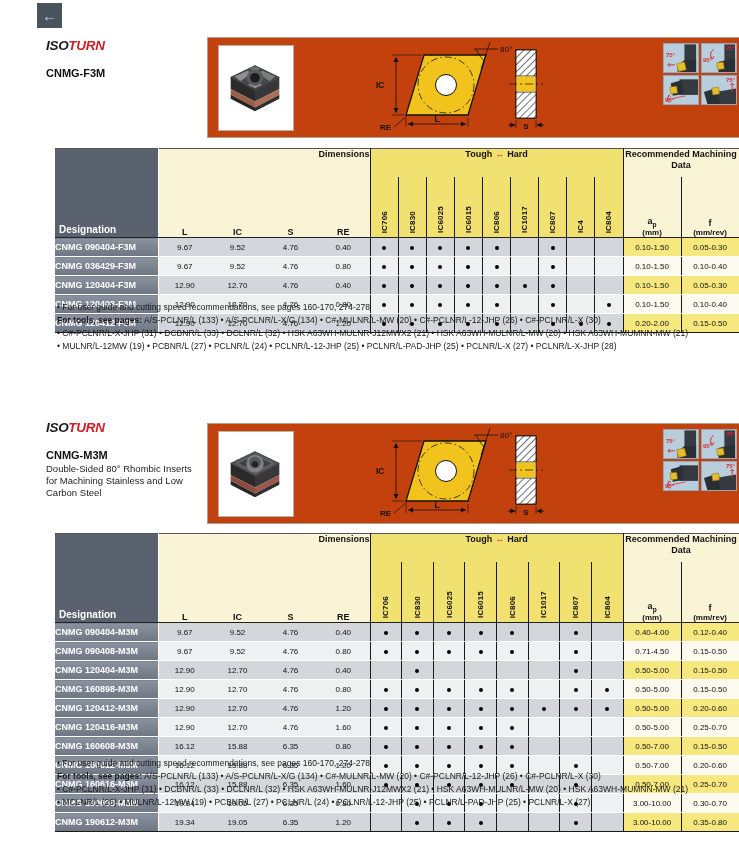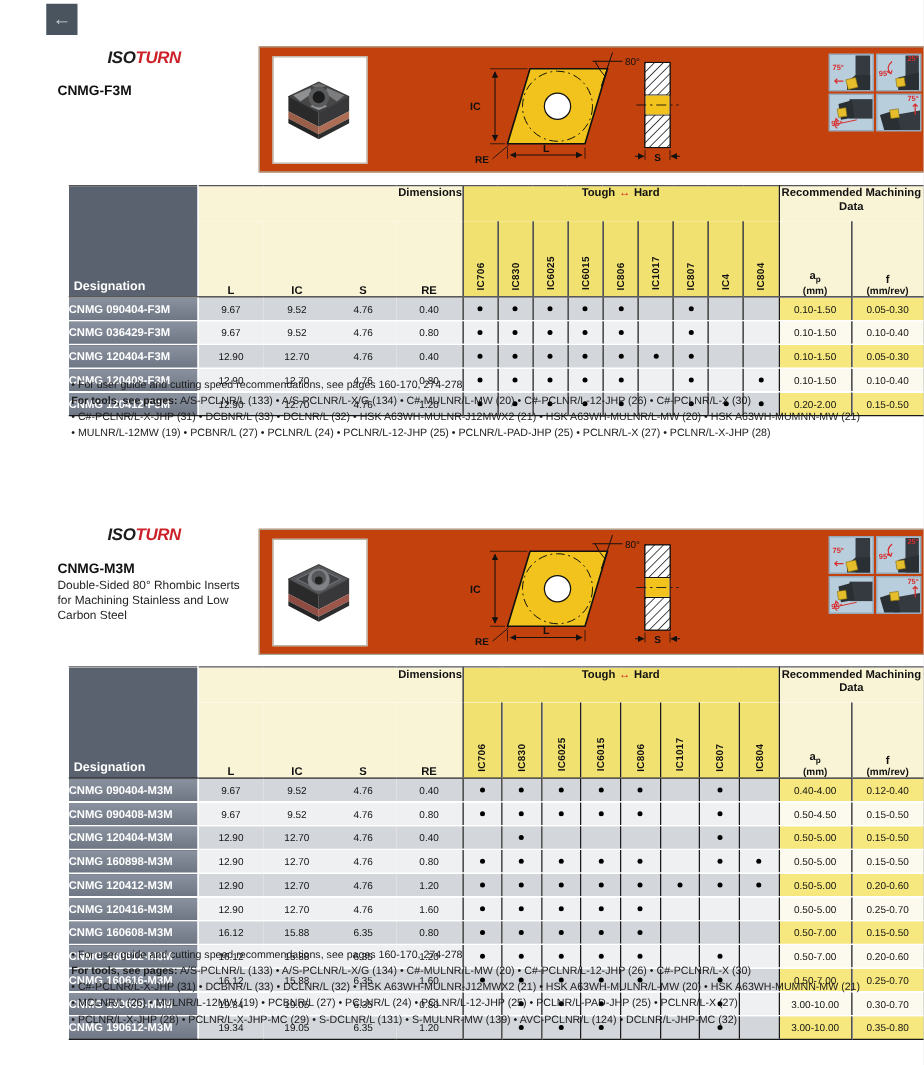--- a/index.html
+++ b/index.html
@@ -4,21 +4,21 @@
 <style>
   html,body{margin:0;padding:0;background:#e8e8e8;}
   .page{position:relative;width:739px;height:852px;background:#ffffff;overflow:hidden;
         font-family:"Liberation Sans",sans-serif;color:#111;}
   
   .back-btn{position:absolute;left:37px;top:3px;width:25px;height:25px;background:#4a545e;
             display:flex;align-items:center;justify-content:center;cursor:pointer;}
   .back-btn span{color:#cdd5da;font-size:15px;line-height:1;}
   
   .prod-head{position:absolute;width:158px;}
-  .logo{font-style:italic;font-weight:bold;font-size:13.5px;letter-spacing:-0.3px;margin-left:40px;}
+  .logo{font-style:italic;font-weight:bold;font-size:13.5px;letter-spacing:-0.3px;}
   .logo .l-black{color:#1c1c1c;}
   .logo .l-red{color:#cc2129;}
   .prod-title{font-weight:bold;font-size:11px;margin-top:14px;color:#111;}
   .prod-desc{font-size:9.5px;line-height:12px;margin-top:2px;color:#1c1c1c;}
   
   .panel{position:absolute;width:531px;height:99px;background:#c2410c;border:1px solid #a8a492;}
   .photo-box{position:absolute;left:10px;top:7px;width:74px;height:84px;background:#ffffff;
              border:1px solid #b5b1a4;}
   .diag{position:absolute;left:156px;top:3px;}
   .sidev{position:absolute;left:300px;top:6px;}
@@ -529,21 +529,21 @@
             <td class="c-dim">4.76</td>
             <td class="c-dim">0.80</td>
             <td class="c-dot"><span class="dot"></span></td>
             <td class="c-dot"><span class="dot"></span></td>
             <td class="c-dot"><span class="dot"></span></td>
             <td class="c-dot"><span class="dot"></span></td>
             <td class="c-dot"><span class="dot"></span></td>
             <td class="c-dot"></td>
             <td class="c-dot"><span class="dot"></span></td>
             <td class="c-dot"></td>
-            <td class="c-ap">0.50-4.50</td>
+            <td class="c-ap">0.71-4.50</td>
             <td class="c-f">0.15-0.50</td>
           </tr>
           <tr class="odd">
             <td class="c-desig">CNMG 120404-M3M</td>
             <td class="c-dim">12.90</td>
             <td class="c-dim">12.70</td>
             <td class="c-dim">4.76</td>
             <td class="c-dim">0.40</td>
             <td class="c-dot"></td>
             <td class="c-dot"><span class="dot"></span></td>
@@ -694,16 +694,15 @@
           </tr>
         </tbody>
       </table>
     </div>
 
   <div class="fn" style="left:57px;top:757px">
     <div>•  For user guide and cutting speed recommendations, see pages 160-170, 274-278</div>
     <div><span class="fnb">For tools, see pages:</span> <span>A/S-PCLNR/L (133) • A/S-PCLNR/L-X/G (134) • C#-MULNR/L-MW (20) • C#-PCLNR/L-12-JHP (26) • C#-PCLNR/L-X (30)</span></div>
     <div>•  C#-PCLNR/L-X-JHP (31) • DCBNR/L (33) • DCLNR/L (32) • HSK A63WH-MULNR-J12MWX2 (21) • HSK A63WH-MULNR/L-MW (20) • HSK A63WH-MUMNN-MW (21)</div>
     <div>•  MCLNR/L (26) • MULNR/L-12MW (19) • PCBNR/L (27) • PCLNR/L (24) • PCLNR/L-12-JHP (25) • PCLNR/L-PAD-JHP (25) • PCLNR/L-X (27)</div>
-    <div>•  PCLNR/L-X-JHP (28) • PCLNR/L-X-JHP-MC (29) • S-DCLNR/L (131) • S-MULNR-MW (139) • AVC-PCLNR/L (124) • DCLNR/L-JHP-MC (32)</div>
   </div>
 
 </div>
 
 </body></html>

